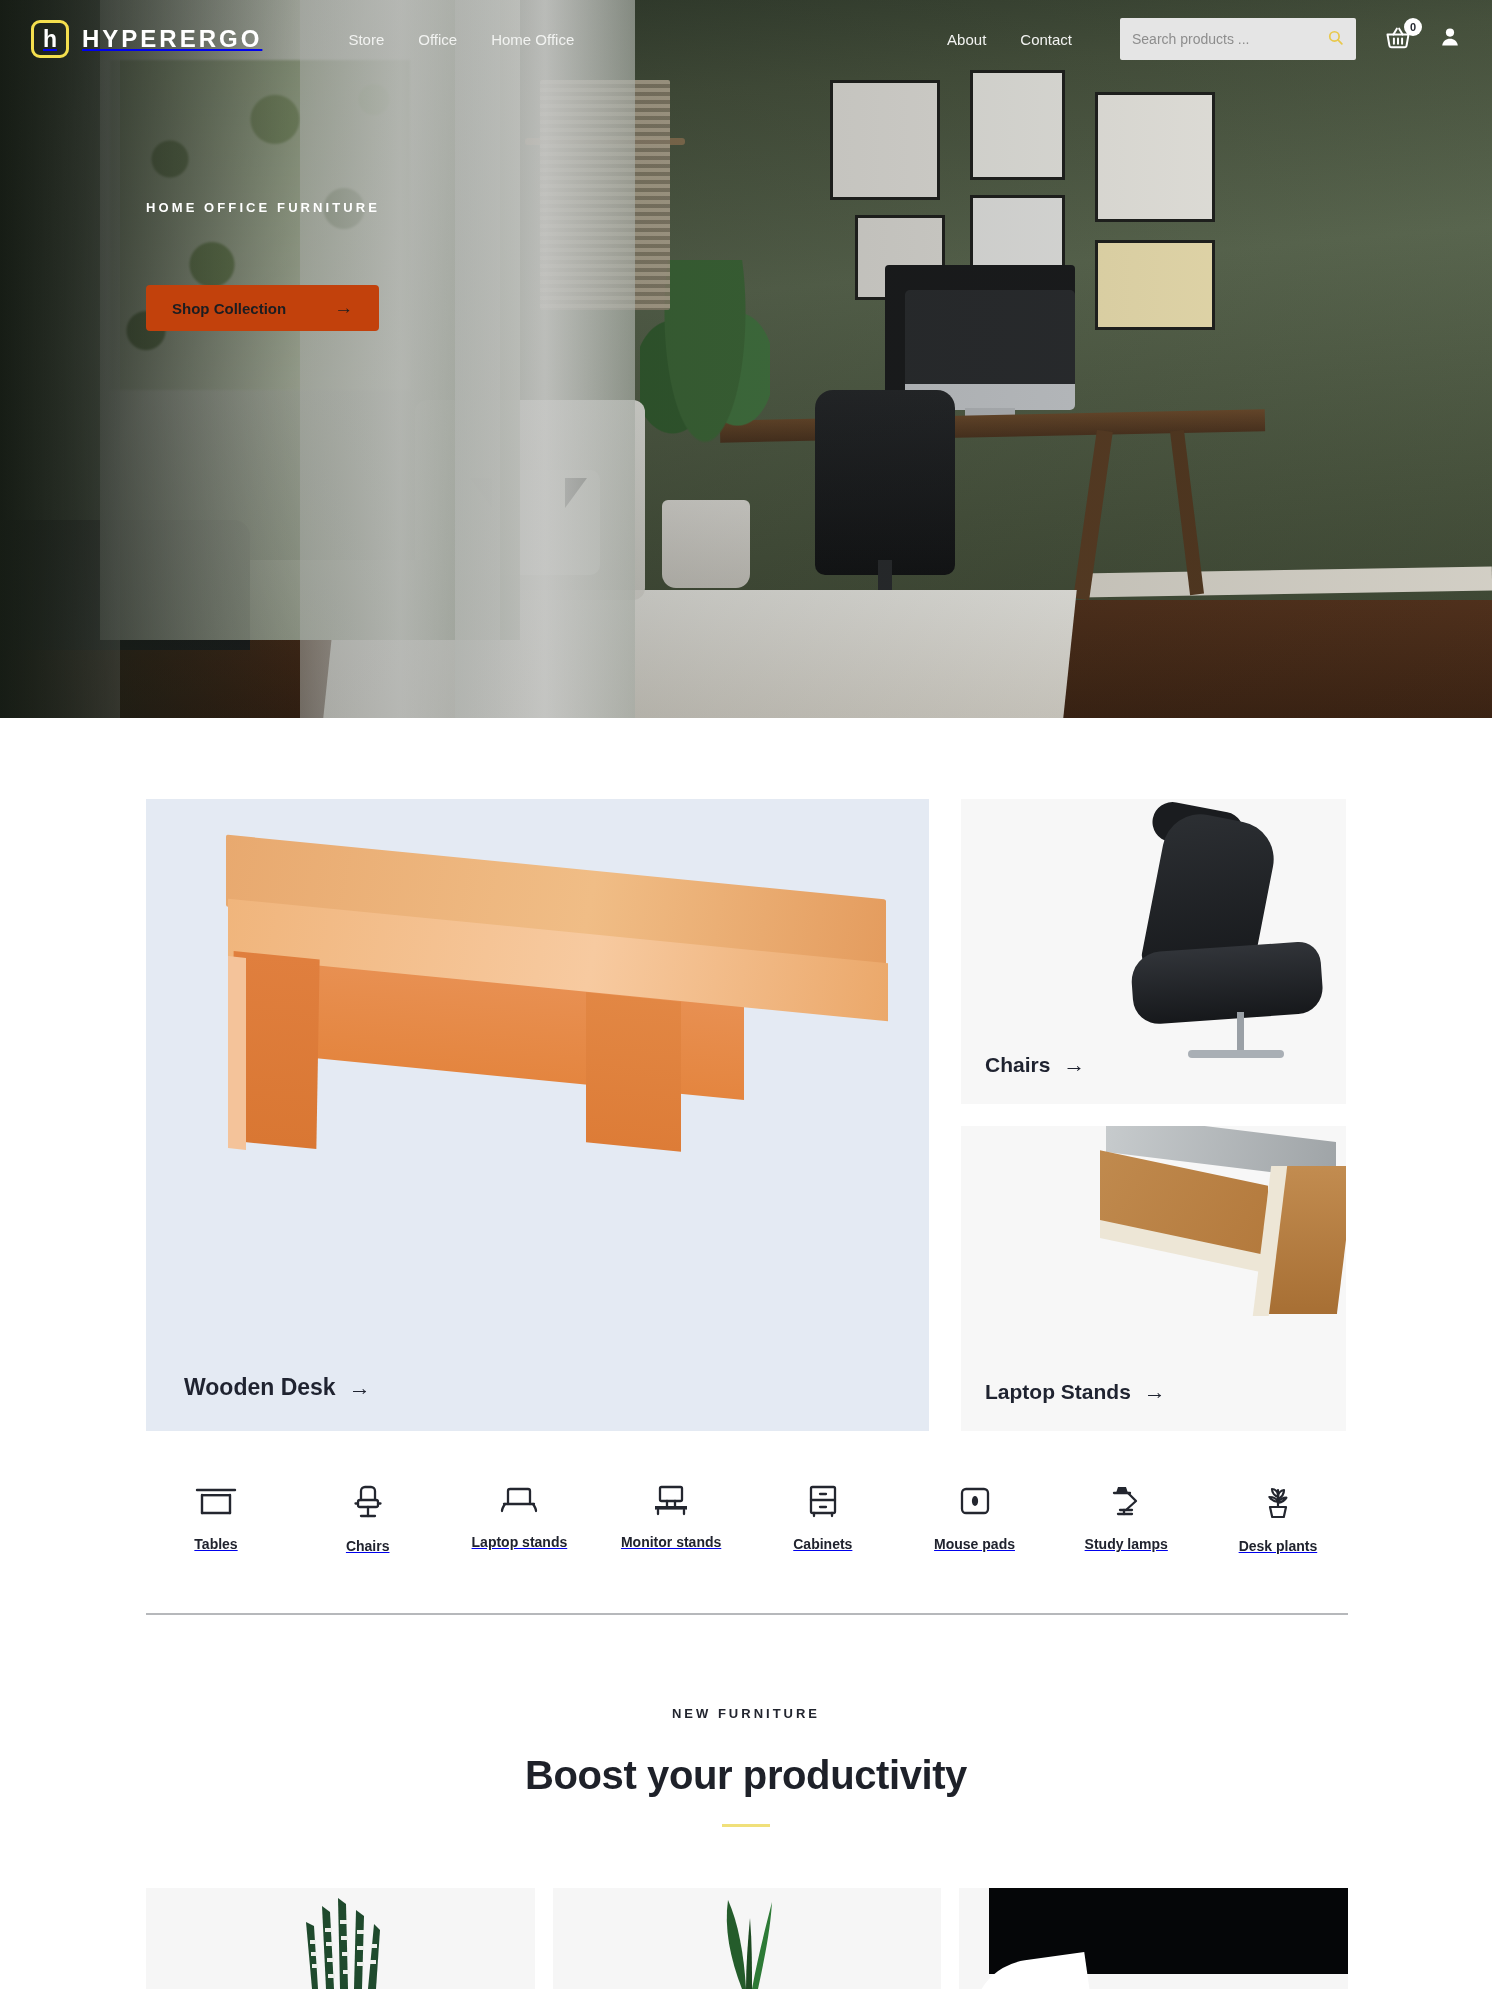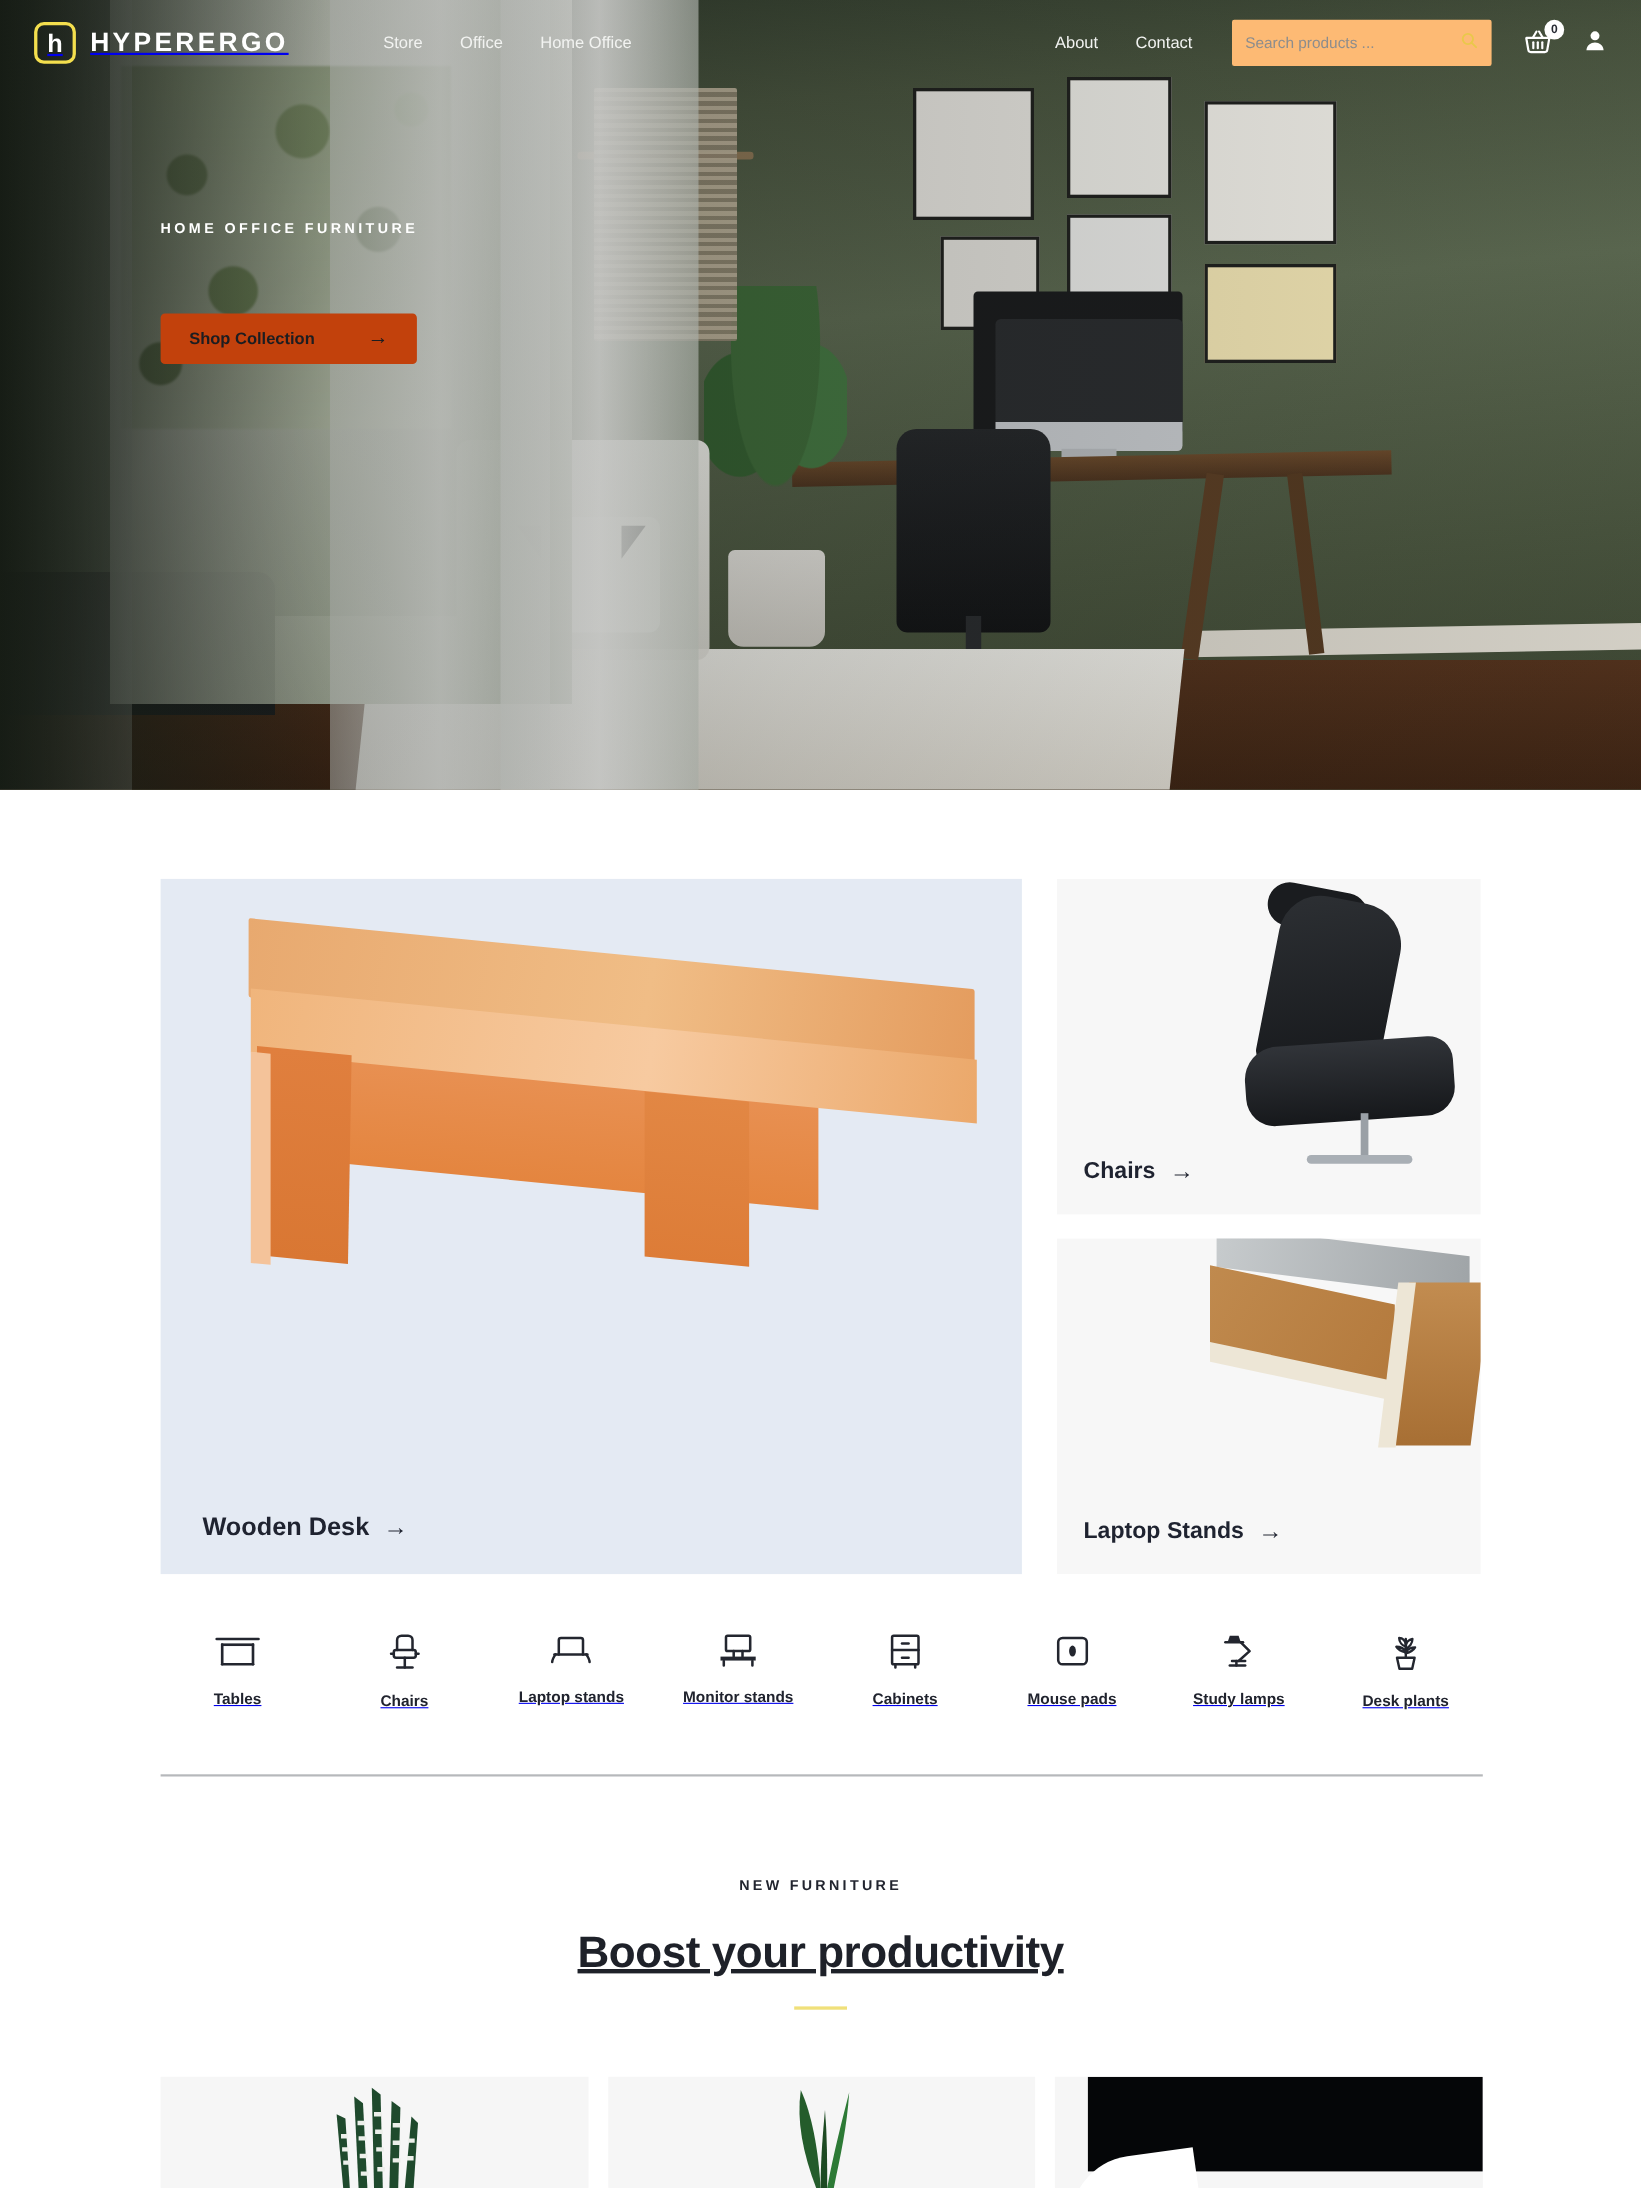--- a/index.html
+++ b/index.html
@@ -197,22 +197,22 @@
   }
   .logo-text {
     color: #ffffff; font-size: 24px; font-weight: bold; letter-spacing: 3px;
   }
   .nav-left { display: flex; gap: 34px; margin-left: 86px; }
   .nav-right-links { display: flex; gap: 34px; margin-left: auto; }
   .nav-link {
     color: #f2f3f1; font-size: 15px; text-decoration: none; white-space: nowrap;
   }
   .search-box {
-    margin-left: 36px; width: 236px; height: 42px;
-    background: #fdba74; border-radius: 2px;
+    margin-left: 48px; width: 236px; height: 42px;
+    background: #e5e5e5; border-radius: 2px;
     display: flex; align-items: center; padding: 0 12px;
   }
   .search-input {
     border: none; outline: none; flex: 1; font-size: 14px; color: #555;
     font-family: "Liberation Sans", sans-serif; background: transparent;
   }
   .search-input::placeholder { color: #8d8d8d; }
   .nav-icons { display: flex; align-items: center; gap: 26px; margin-left: 28px; margin-right: 30px; }
   .cart-btn { position: relative; width: 28px; height: 30px; }
   .cart-badge {
@@ -365,21 +365,20 @@
   }
 
   
   .arrivals { position: absolute; left: 0; top: 1706px; width: 1492px; text-align: center; }
   .arr-eyebrow {
     font-size: 13px; font-weight: bold; letter-spacing: 3px; color: #22252f;
   }
   .arr-title {
     margin-top: 32px; font-size: 40px; font-weight: bold; color: #1e2129;
     letter-spacing: -.4px;
-    text-decoration: underline;
   }
   .arr-rule {
     margin: 26px auto 0; width: 48px; height: 3px; background: #F0E07A;
   }
 
   
   .products {
     position: absolute; left: 146px; top: 1888px; width: 1202px; height: 101px;
     display: grid; grid-template-columns: repeat(3, 1fr); gap: 18px;
   }

